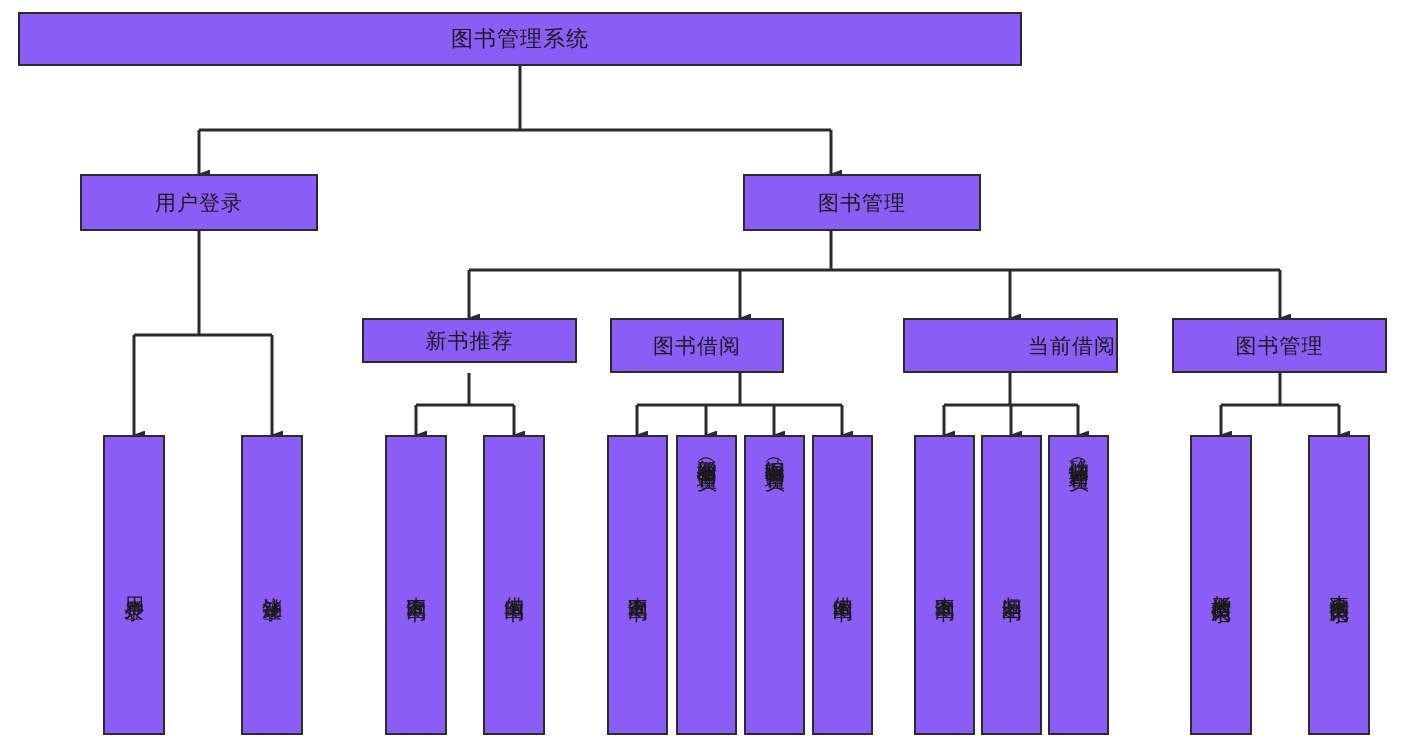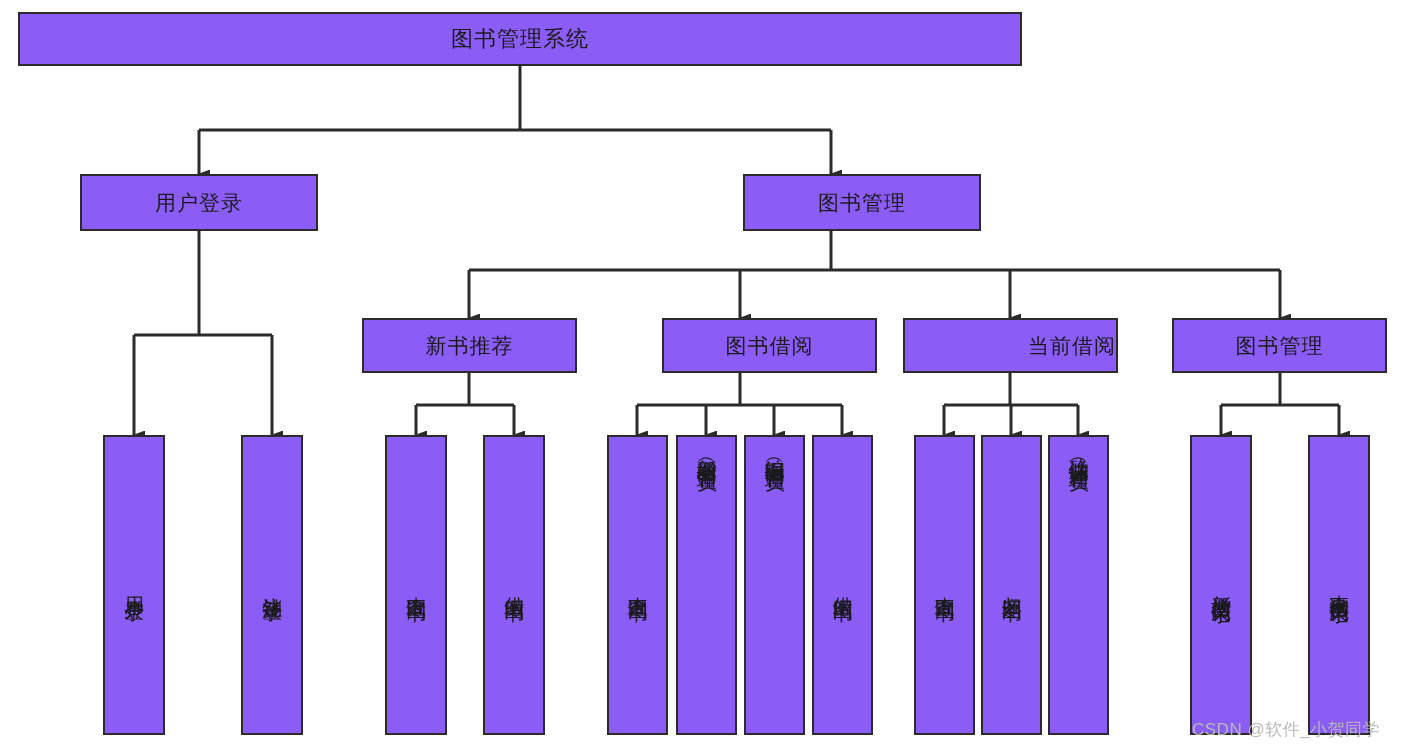--- a/index.html
+++ b/index.html
@@ -122,24 +122,24 @@
   <div id="node-layer">
       <div class="node-box root-box" style="left: 18px; top: 12px; width: 1004px; height: 54px;">
         <span class="node-label-h">图书管理系统</span>
       </div>
       <div class="node-box" style="left: 80px; top: 174px; width: 238px; height: 57px;">
         <span class="node-label-h">用户登录</span>
       </div>
       <div class="node-box" style="left: 712px; top: 174px; width: 238px; height: 57px; margin-left: 31px;">
         <span class="node-label-h">图书管理</span>
       </div>
-      <div class="node-box" style="left: 362px; top: 318px; width: 215px; height: 55px;">
+      <div class="node-box" style="left: 362px; top: 318px; width: 215px; height: 45px;">
         <span class="node-label-h">新书推荐</span>
       </div>
-      <div class="node-box" style="left: 662px; top: 318px; width: 215px; height: 55px;">
+      <div class="node-box" style="left: 610px; top: 318px; width: 174px; height: 55px;">
         <span class="node-label-h">图书借阅</span>
       </div>
       <div class="node-box" style="left: 903px; top: 318px; width: 215px; height: 55px; justify-content: flex-end;">
         <span class="node-label-h">当前借阅</span>
       </div>
       <div class="node-box" style="left: 1172px; top: 318px; width: 215px; height: 55px;">
         <span class="node-label-h">图书管理</span>
       </div>
       <div class="node-box leaf-box center-text" style="left: 103px; top: 435px; width: 62px; height: 300px;">
         <span class="node-label-v">用户登录</span>
@@ -175,15 +175,14 @@
         <span class="node-label-v">确认归还（管理员）</span>
       </div>
       <div class="node-box leaf-box center-text" style="left: 1190px; top: 435px; width: 62px; height: 300px;">
         <span class="node-label-v">新增借阅记录</span>
       </div>
       <div class="node-box leaf-box center-text" style="left: 1308px; top: 435px; width: 62px; height: 300px;">
         <span class="node-label-v">查询借阅记录</span>
       </div>
     </div>
 
-  <div class="watermark" style="left: 1192px; top: 718px;">CSDN @软件_小贺同学</div>
 
 </div>
 
 </body></html>

